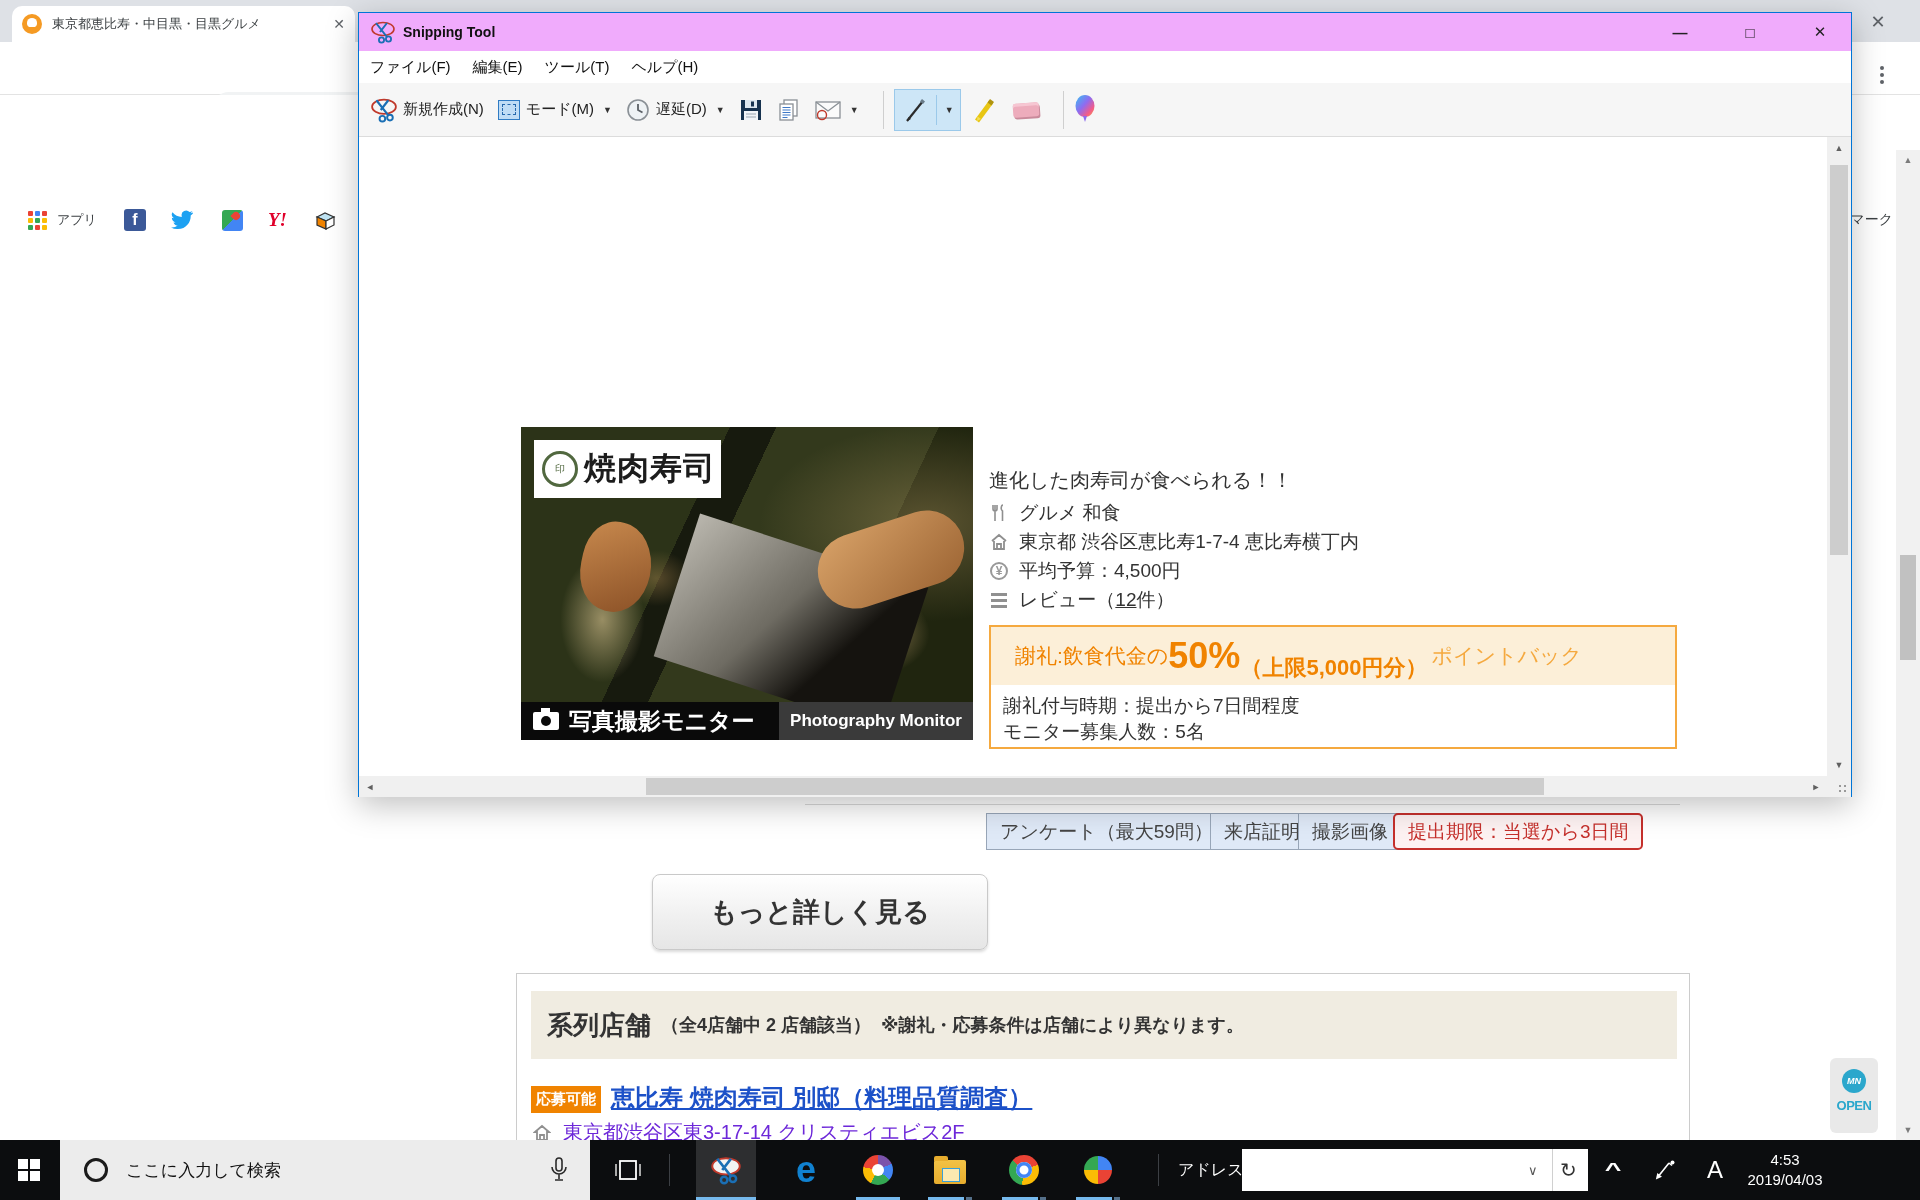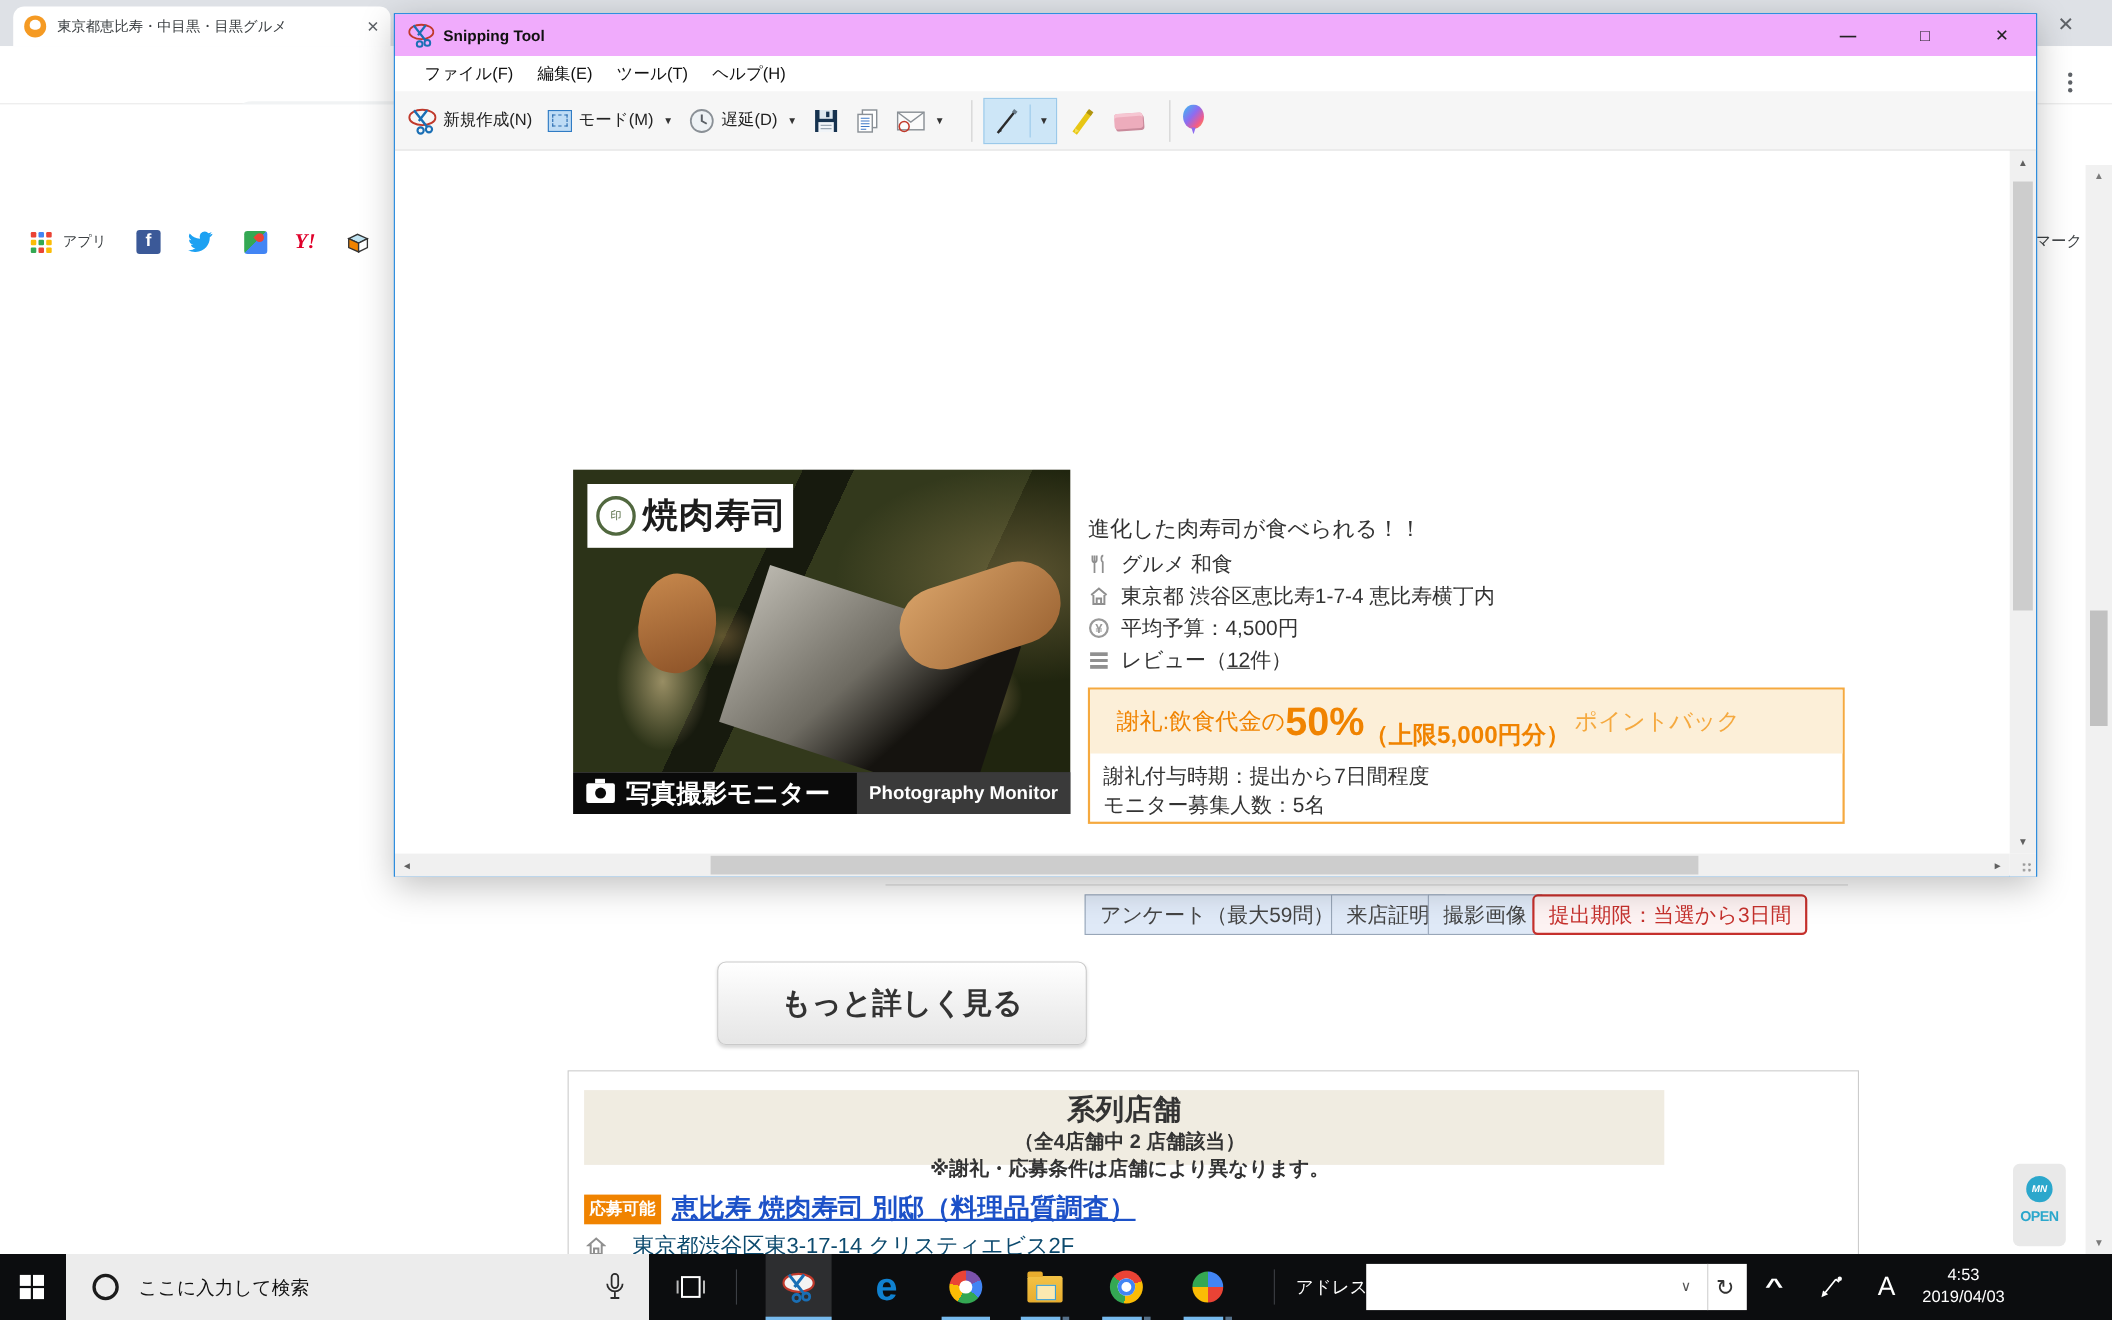--- a/index.html
+++ b/index.html
@@ -36,36 +36,36 @@
   .hairline { left:805px; top:804px; width:875px; height:1px; background:#d9d9d9; }
   .tag { top:813px; height:37px; display:flex; align-items:center; padding:0 13px; background:#dfe9f7; border:1px solid #98a6b8; font-size:19px; color:#444; white-space:nowrap; }
   .tag.red { background:#fdf2f2; border:2px solid #c5302c; border-radius:5px; color:#c5302c; }
   .btn-detail { left:652px; top:874px; width:336px; height:76px; border:1px solid #c9c9c9; border-radius:8px;
     background:linear-gradient(#ffffff,#efefef 60%,#e6e6e6); box-shadow:0 2px 3px rgba(0,0,0,.15);
     display:flex; align-items:center; justify-content:center; font-size:27px; font-weight:bold; color:#333; }
   .btn-apply { left:1002px; top:874px; width:543px; height:76px; border:1px solid #d8860b; border-radius:8px;
     background:linear-gradient(#f9ac46,#f08a0a 55%,#e87f00); box-shadow:0 2px 3px rgba(0,0,0,.25);
     display:flex; align-items:center; justify-content:center; font-size:29px; font-weight:bold; color:#fff; text-shadow:1px 1px 2px rgba(120,60,0,.6); }
   .seriesbox { left:516px; top:973px; width:1174px; height:227px; background:#fff; border:1px solid #ccc; }
-  .serieshead { position:absolute; left:14px; top:17px; width:982px; height:68px; background:#f0ece1; display:flex; align-items:center; padding:0 16px; color:#333;flex-direction:column; }
+  .serieshead { position:absolute; left:14px; top:17px; width:1146px; height:68px; background:#f0ece1; display:flex; align-items:center; padding:0 16px; color:#333; }
   .serieshead b { font-size:26px; font-weight:bold; }
   .serieshead span { font-size:18px; font-weight:bold; margin-left:10px; }
   .badge-apply { position:absolute; left:14px; top:112px; width:70px; height:27px; background:#f08300; color:#fff; font-size:15px; font-weight:bold; display:flex; align-items:center; justify-content:center; }
   .serieslink { position:absolute; left:94px; top:108px; font-size:24px; font-weight:bold; color:#1c51c8; text-decoration:underline; }
-  .seriesaddr { position:absolute; left:16px; top:145px; font-size:20px; color:#0c4a6e; display:flex; align-items:center; gap:24px; }
+  .seriesaddr { position:absolute; left:16px; top:145px; font-size:20px; color:#6d28d9; display:flex; align-items:center; gap:12px; }
   .openwidget { left:1830px; top:1058px; width:48px; height:75px; background:#e9e9e9; border-radius:6px; }
   .opencircle { position:absolute; left:12px; top:11px; width:24px; height:24px; border-radius:50%; background:#2ba7cc; color:#fff; font-size:9px; font-weight:bold; font-style:italic; display:flex; align-items:center; justify-content:center; }
   .openlabel { position:absolute; left:0; top:40px; width:48px; text-align:center; font-size:13px; font-weight:bold; color:#2ba7cc; letter-spacing:-0.5px; }
 
   
   .snipwin { left:358px; top:12px; width:1494px; height:785px; background:#fff; border:1px solid #0075d7; box-shadow:0 8px 30px rgba(0,0,0,.25); }
   .titlebar { position:absolute; left:0; top:0; width:100%; height:38px; background:#f0abfc; display:flex; align-items:center;font-weight:bold; }
   .wintitle { font-size:14px; color:#111; margin-left:8px; }
   .winctl { position:absolute; top:0; width:46px; height:38px; display:flex; align-items:center; justify-content:center; font-size:15px; color:#222; }
-  .menubar { position:absolute; left:0; top:38px; width:100%; height:32px; background:#fff; display:flex; align-items:center; padding-left:16px; }
+  .menubar { position:absolute; left:0; top:38px; width:100%; height:32px; background:#fff; display:flex; align-items:center; padding-left:0; }
   .menuitem { font-size:15px; color:#111; padding:0 11px; }
   .sniptb { position:absolute; left:0; top:70px; width:100%; height:54px; background:#f6f6f6; border-bottom:1px solid #dcdcdc; display:flex; align-items:center; padding-left:12px; }
   .tbtn { display:flex; align-items:center; gap:6px; font-size:15px; color:#222; margin-right:14px; }
   .tbsep { width:1px; height:38px; background:#cfcfcf; margin:0 10px; }
   .dd { font-size:9px; color:#333; margin-left:3px; }
   .penbtn { display:flex; align-items:center; background:#cde6f7; border:1px solid #9bc9ea; height:42px; padding:0 6px; margin-right:10px; }
   .modeicon { width:22px; height:20px; background:#bfdcf5; border:1px solid #2f7bc4; display:flex; align-items:center; justify-content:center; }
   .modeicon i { width:14px; height:11px; border:1px dashed #2568ad; display:block; }
   .eraser { width:26px; height:14px; background:#edacbc; border-radius:3px; box-shadow:inset 0 3px 0 #f6c6d2, 1px 2px 0 #c98a9b; transform:rotate(-4deg); }
   .snipcontent { position:absolute; left:0; top:124px; width:1468px; height:639px; background:#fff; overflow:hidden; }

